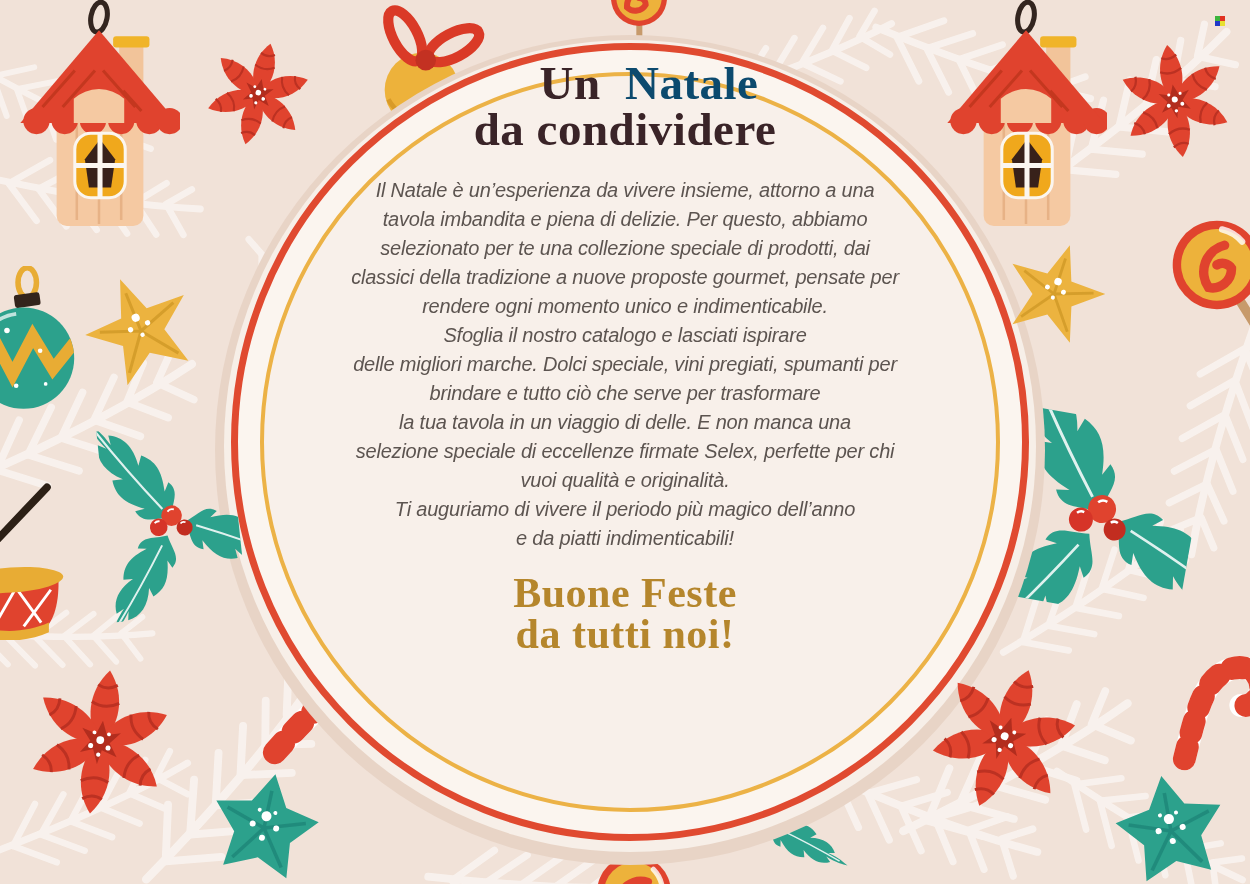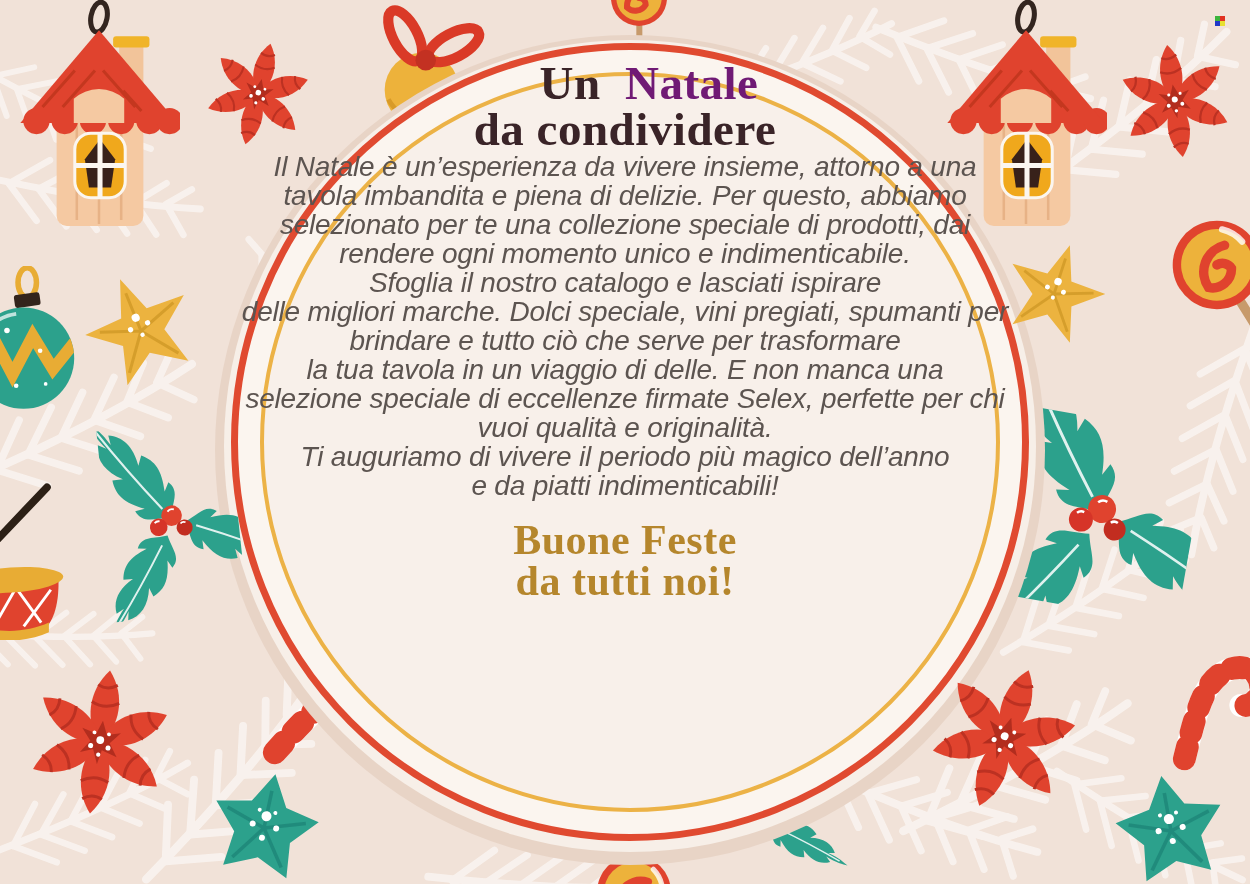--- a/index.html
+++ b/index.html
@@ -10,24 +10,24 @@
   .fronds{position:absolute;left:0;top:0;z-index:0;}
 
   
   .circle-tan{position:absolute;left:215px;top:35px;width:830px;height:830px;border-radius:50%;background:#e8d4c6;z-index:2;}
   .circle-cream{position:absolute;left:224px;top:40px;width:812px;height:812px;border-radius:50%;background:#f7efe8;z-index:2;}
   .circle-red{position:absolute;left:231px;top:43px;width:798px;height:798px;border-radius:50%;background:#fbf5ef;border:7px solid #e04a30;box-sizing:border-box;z-index:2;}
   .circle-gold{position:absolute;inset:22px;border-radius:50%;border:4px solid #ecb246;background:#f8f0ea;box-sizing:border-box;}
   .circle-content{position:absolute;inset:0;z-index:3;text-align:center;}
 
   .title{margin-top:60px;font-family:"Liberation Serif",serif;font-weight:bold;font-size:47px;line-height:46px;color:#3a2428;letter-spacing:.5px;}
-  .title .red{color:#701a75;margin-left:14px;}
+  .title .red{color:#0c4a6e;margin-left:14px;}
   .title .sp{margin-right:.22em;margin-left:48px;}
 
-  .bodytext{font-style:italic;font-size:28px;line-height:29px;color:#5c5450;letter-spacing:-.2px;}
+  .bodytext{margin-top:24px;font-style:italic;font-size:20px;line-height:29px;color:#5c5450;letter-spacing:-.2px;}
   .bodytext div{white-space:nowrap;}
 
   .closing{margin-top:20px;font-family:"Liberation Serif",serif;font-weight:bold;font-size:42px;line-height:41px;color:#b5862c;letter-spacing:.5px;text-align:center;}
 
   
   .dec{position:absolute;z-index:4;}
   .behind{z-index:1;}
   .house-left{left:18px;top:0px;width:162px;height:232px;}
   .house-right{left:945px;top:0px;width:162px;height:232px;}
   .poin-tl{left:202px;top:38px;width:112px;height:112px;transform:rotate(14deg);}
@@ -239,20 +239,21 @@
   <div class="circle-content">
     <div class="title">
       <div><span class="sp">Un</span><span class="red">Natale</span></div>
       <div>da condividere</div>
     </div>
 
     <div class="bodytext">
       <div>Il Natale è un’esperienza da vivere insieme, attorno a una</div>
       <div>tavola imbandita e piena di delizie. Per questo, abbiamo</div>
       <div>selezionato per te una collezione speciale di prodotti, dai</div>
+      <div>classici della tradizione a nuove proposte gourmet, pensate per</div>
       <div>rendere ogni momento unico e indimenticabile.</div>
       <div>Sfoglia il nostro catalogo e lasciati ispirare</div>
       <div>delle migliori marche. Dolci speciale, vini pregiati, spumanti per</div>
       <div>brindare e tutto ciò che serve per trasformare</div>
       <div>la tua tavola in un viaggio di delle. E non manca una</div>
       <div>selezione speciale di eccellenze firmate Selex, perfette per chi</div>
       <div>vuoi qualità e originalità.</div>
       <div>Ti auguriamo di vivere il periodo più magico dell’anno</div>
       <div>e da piatti indimenticabili!</div>
     </div>

